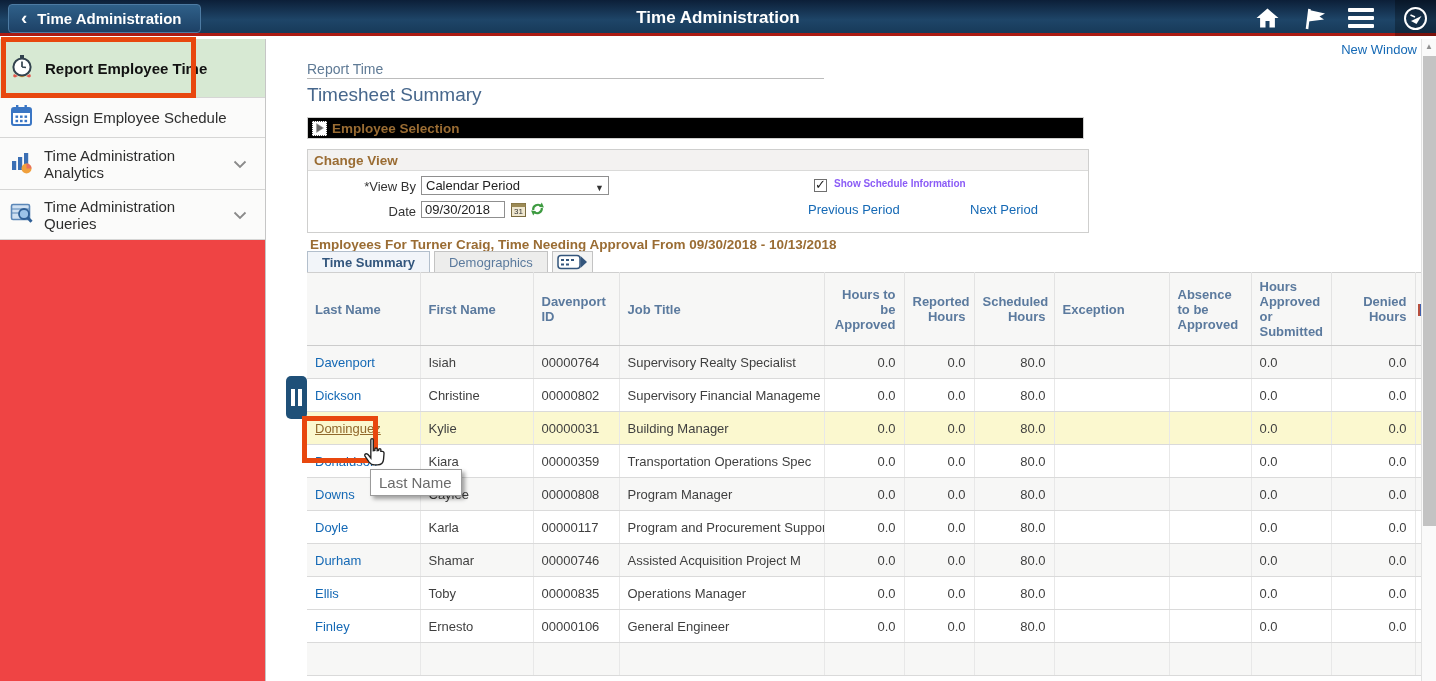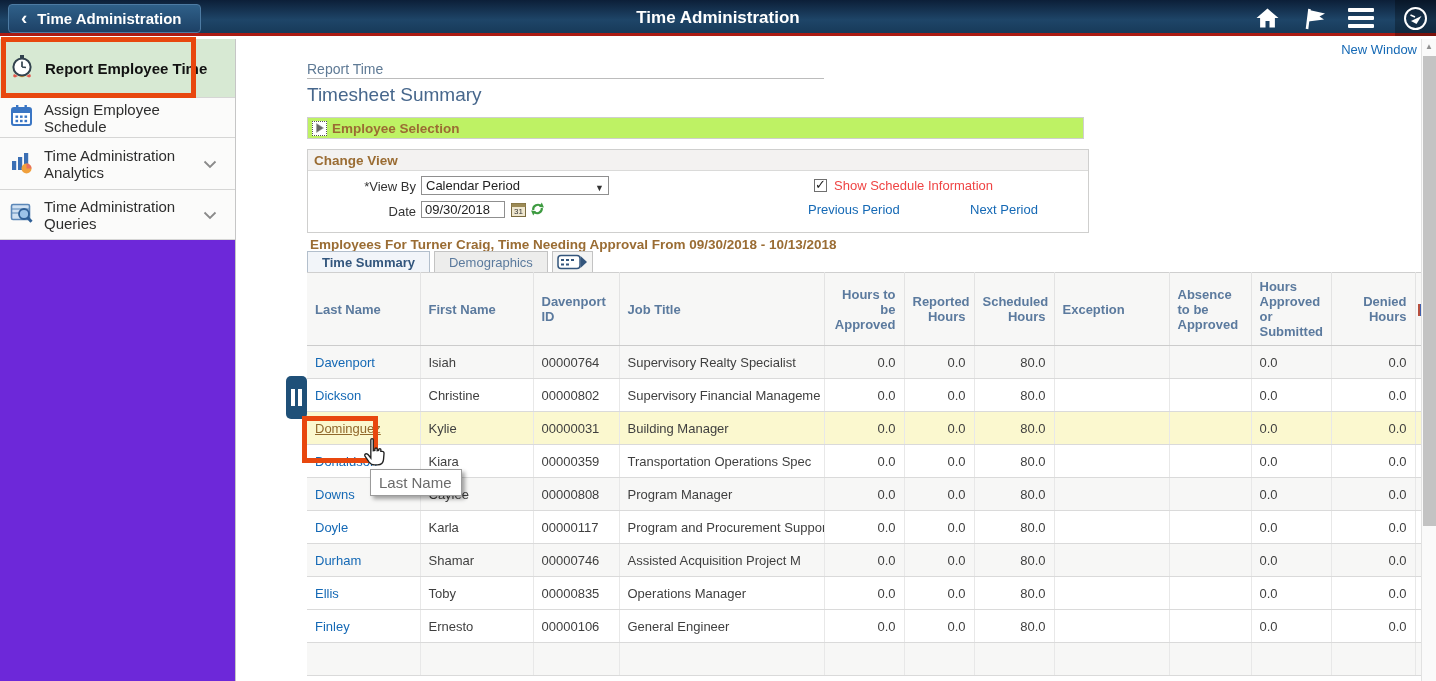--- a/index.html
+++ b/index.html
@@ -18,22 +18,22 @@
   .back-label { color:#fff; font-size:15px; font-weight:bold; white-space:nowrap; }
   .topbar-title { position:absolute; left:0; right:0; top:8px; text-align:center;
     color:#fff; font-size:17px; font-weight:bold; pointer-events:none; }
   .topbar-icons { position:absolute; right:0; top:0; height:36px; display:flex; align-items:center; }
   .tb-ic { width:26px; height:26px; margin-right:21px; display:flex; align-items:center; justify-content:center; cursor:pointer; }
   .burger { display:flex; flex-direction:column; justify-content:center; }
   .burger i { display:block; width:26px; height:3.5px; background:#fff; border-radius:1px; margin:2.2px 0; }
   .navbar-tile { width:41px; height:36px; margin:0; background:rgba(0,0,0,.28); display:flex; align-items:center; justify-content:center; }
 
   
-  .sidebar { position:absolute; left:0; top:39px; width:236px; height:642px;
-    background:#6d28d9; border-right:1px solid #c6c6c6; z-index:5; }
+  .sidebar { position:absolute; left:0; top:39px; width:266px; height:642px;
+    background:#ef4444; border-right:1px solid #c6c6c6; z-index:5; }
   .side-item { display:flex; align-items:center; gap:11px; padding:0 10px;
     background:#fbfbfa; border-bottom:1px solid #d6d6d5; cursor:pointer;
     font-size:15px; color:#2e2e2e; }
   .side-item .chev { margin-left:auto; margin-right:8px; }
   .si-1 { height:59px; background:#d7e9d3; font-weight:bold; color:#111; }
   .si-2 { height:40px; }
   .si-3 { height:52px; }
   .si-4 { height:50px; }
 
   .pause-handle { position:absolute; left:286px; top:376px; width:21px; height:43px;
@@ -41,21 +41,21 @@
     justify-content:center; gap:3px; cursor:pointer; }
   .pause-handle i { display:block; width:4px; height:17px; background:#fff; }
 
   
   .new-window { position:absolute; right:19px; top:42px; font-size:13px; color:#1569b5; cursor:pointer; z-index:6; }
   .report-time { position:absolute; left:307px; top:61px; font-size:14px; color:#5f7a95; }
   .rt-rule { position:absolute; left:307px; top:78px; width:517px; height:1px; background:#bcbcbc; }
   .page-title { position:absolute; left:307px; top:84px; font-size:19px; font-weight:normal; color:#47678c; }
 
   .emp-sel { position:absolute; left:307px; top:117px; width:777px; height:22px;
-    background:#bef264; border:1px solid #cfcfce; display:flex; align-items:center; }
+    background:#000000; border:1px solid #cfcfce; display:flex; align-items:center; }
   .expand-btn { width:15px; height:15px; margin:0 5px 0 4px; background:#fff;
     border:1px dotted #555; display:flex; align-items:center; justify-content:center; cursor:pointer; padding:0; }
   .section-title { font-size:13.5px; font-weight:bold; color:#9a6c33; }
 
   .change-view { position:absolute; left:307px; top:149px; width:782px; height:84px;
     border:1px solid #cfcfce; background:#fff; }
   .cv-header { height:21px; background:#f3f2f1; border-bottom:1px solid #dadad9;
     display:flex; align-items:center; padding-left:6px; }
   .cv-body { position:relative; height:61px; }
   .lbl { position:absolute; left:0; width:108px; text-align:right; font-size:13px; color:#333; }
@@ -63,21 +63,21 @@
   .lbl-date { top:33px; }
   .select { position:absolute; left:113px; top:5px; width:188px; height:19px; border:1px solid #8f8f8f;
     background:#fff; font-size:13px; color:#222; padding-left:4px; line-height:17px; cursor:pointer; }
   .sel-arrow { position:absolute; right:4px; top:3px; font-size:9px; color:#333; }
   .date-input { position:absolute; left:113px; top:30px; width:84px; height:17px; border:1px solid #8f8f8f;
     font-size:13px; color:#222; padding:0 3px; font-family:inherit; }
   .cal-btn { position:absolute; left:203px; top:30px; cursor:pointer; width:15px; height:16px; background:none; border:none; padding:0; }
   .refresh-btn { position:absolute; left:222px; top:30px; cursor:pointer; width:15px; height:16px; background:none; border:none; padding:0; }
   .checkbox { position:absolute; left:506px; top:8px; width:13px; height:13px; border:1px solid #6f6f6f; background:#fff; cursor:pointer; }
   .checkbox.checked::after { content:"✓"; position:absolute; left:0px; top:-3px; font-size:13px; font-weight:bold; color:#222; }
-  .cb-label { position:absolute; left:526px; top:7px; font-size:13px; font-weight:normal; color:#ef4444; }
+  .cb-label { position:absolute; left:526px; top:7px; font-size:10px; font-weight:bold; color:#8b5cf6; }
   .pv-link { position:absolute; top:31px; font-size:13px; color:#1569b5; cursor:pointer; }
   .pv-prev { left:500px; } .pv-next { left:662px; }
 
   .emp-title { position:absolute; left:310px; top:237px; font-size:13.5px; font-weight:bold; color:#9a6c33; }
 
   .tabs { position:absolute; left:307px; top:251px; height:21px; display:flex; align-items:flex-end; gap:4px; z-index:4; }
   .grid-tab { height:21px; padding:0 14px; display:flex; align-items:center; font-size:13px;
     color:#5b7a9d; background:#ededec; border:1px solid #c3c3c3; border-bottom:none; cursor:pointer; }
   .grid-tab.active { background:#f2f5f9; border-color:#b3bfcc; color:#33567d; font-weight:bold; }
   .grid-tab.tab-demo::first-letter { text-decoration:underline; }

